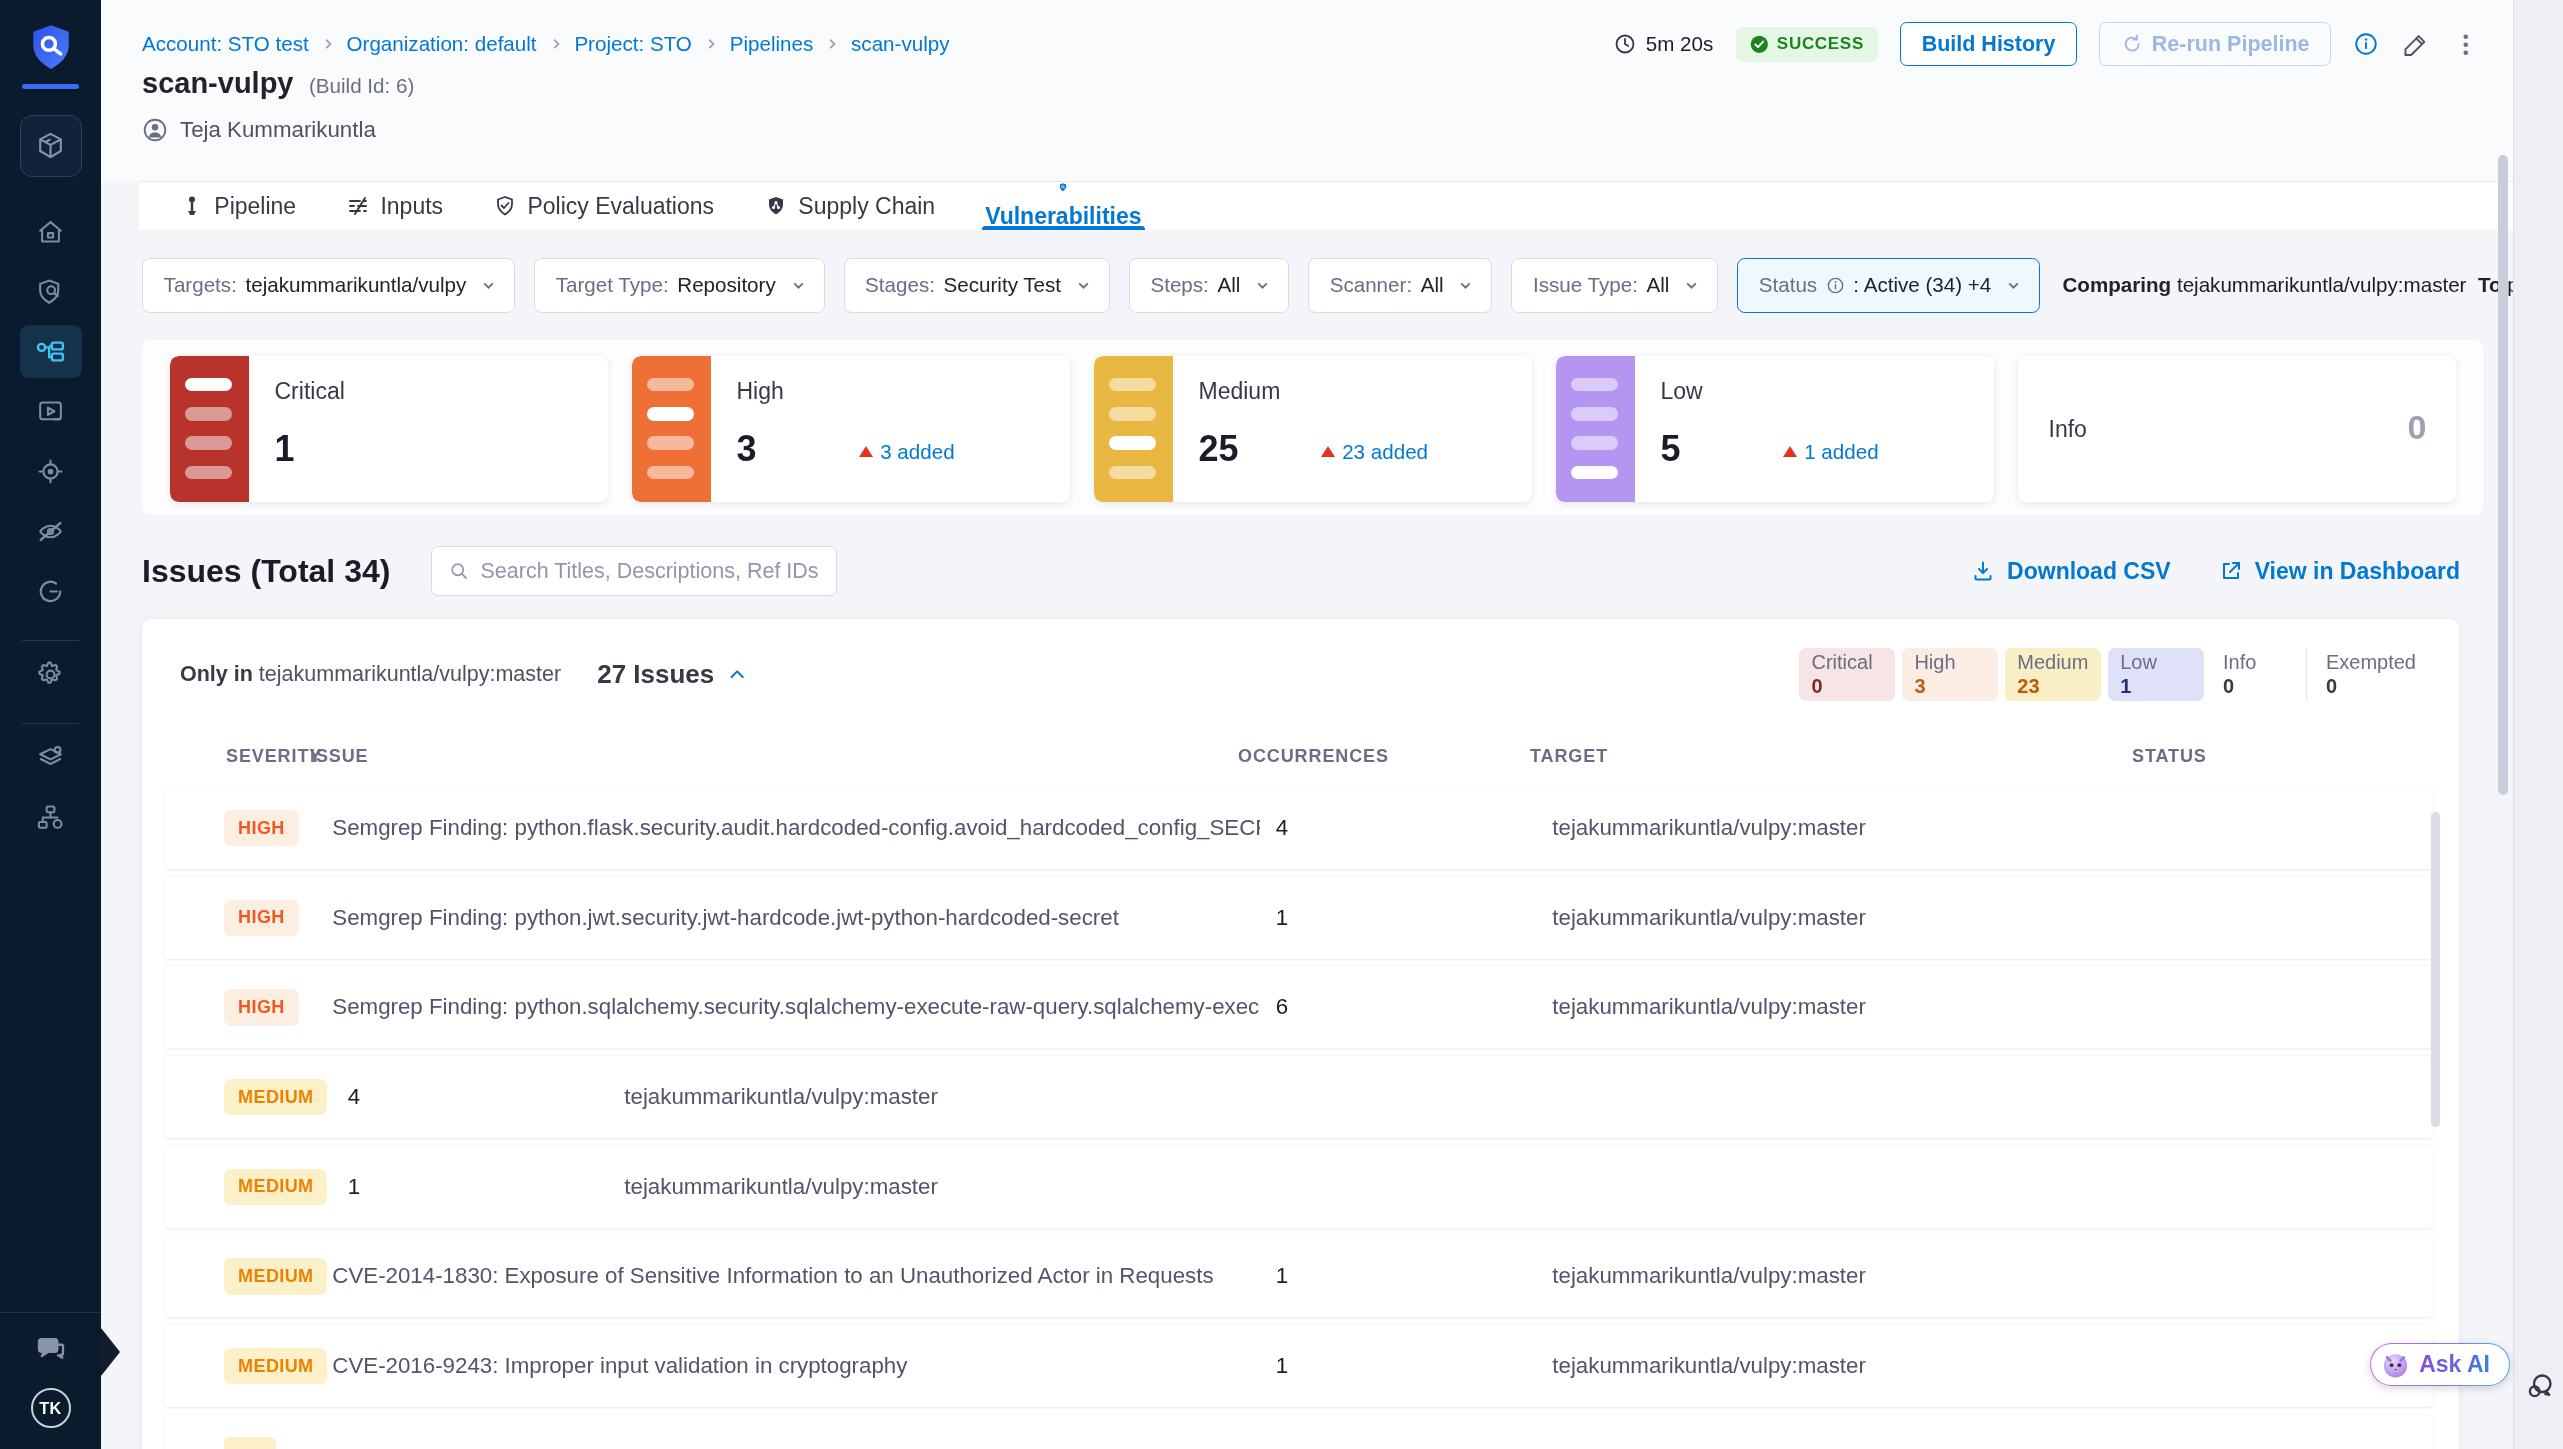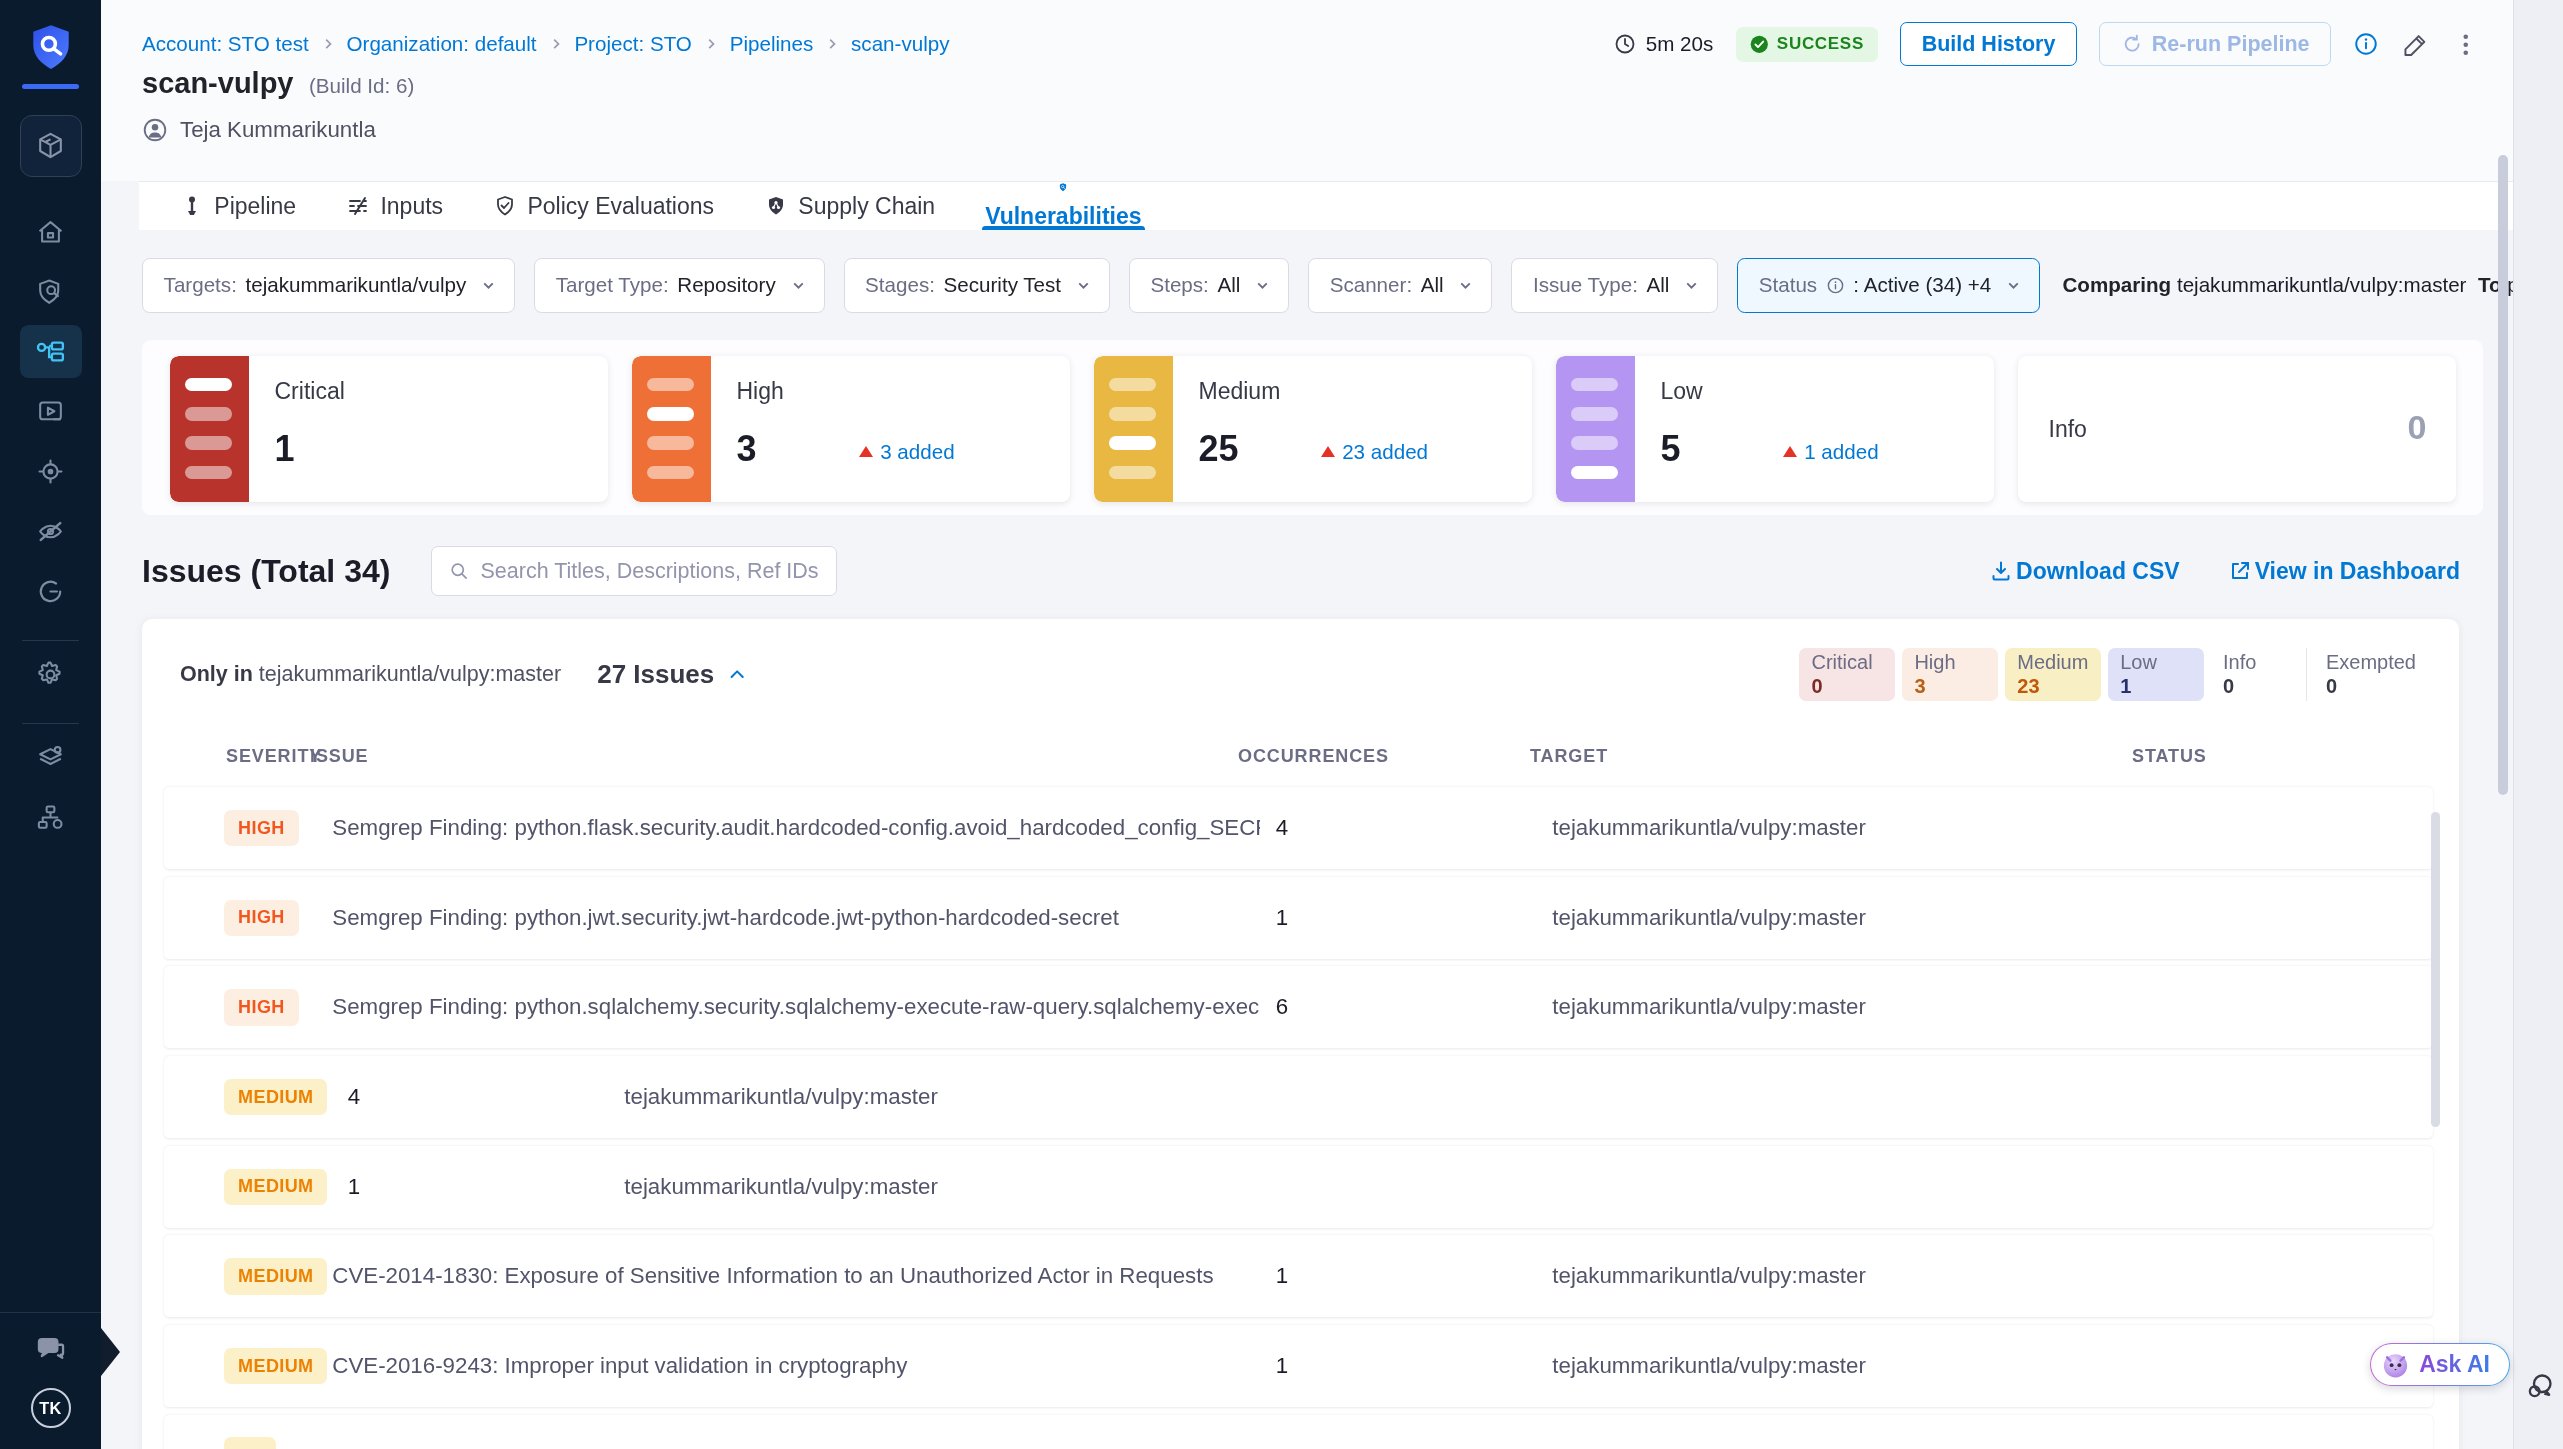--- a/index.html
+++ b/index.html
@@ -72,21 +72,21 @@
   .tri-up { width:0; height:0; border-left:7.7px solid transparent; border-right:7.7px solid transparent; border-bottom:11.2px solid #E43326; }
   .info-card .card-label { left:31px; top:60px; }
   .info-count { position:absolute; right:29px; top:52px; font-size:34px; font-weight:bold; color:#9BA0B5; }
 
   .issues-head { position:absolute; left:41px; top:316px; right:53px; display:flex; align-items:center; }
   .issues-title { font-size:32px; font-weight:bold; color:#1C1C28; }
   .search-box { margin-left:41px; width:406px; height:50px; background:#FFFFFF; border:1.3px solid #D9DAE5; border-radius:6.9px; display:flex; align-items:center; padding:0 15.5px; gap:10.3px; color:#9295AB; }
   .search-box input { border:none; outline:none; flex:1; font-size:21.5px; font-family:inherit; color:#383946; background:transparent; }
   .search-box input::placeholder { color:#9295AB; }
   .head-links { margin-left:auto; display:flex; align-items:center; gap:48px; }
-  .blue-link { display:flex; align-items:center; gap:3px; color:#0278D5; font-size:23px; font-weight:bold; cursor:pointer; }
+  .blue-link { display:flex; align-items:center; gap:12px; color:#0278D5; font-size:23px; font-weight:bold; cursor:pointer; }
 
   .issues-panel { position:absolute; left:41px; top:389px; width:2317px; height:945px; background:#FFFFFF; border-radius:10.3px 10.3px 0 0; box-shadow:0 1.7px 8.6px rgba(40,41,61,.07); }
   .panel-head { position:absolute; left:38px; top:29px; right:31px; display:flex; align-items:center; }
   .only-in { font-size:21.5px; color:#383946; }
   .only-in b { font-weight:bold; }
   .only-in .oi-target { font-weight:normal; color:#4F5162; }
   .issues-count { margin-left:36px; font-size:26px; font-weight:bold; color:#383946; display:flex; align-items:center; gap:12px; cursor:pointer; }
   .sev-chips { margin-left:auto; display:flex; align-items:center; }
   .sev-chip { min-width:96px; height:53px; border-radius:6.9px; padding:6.9px 12px; margin-left:6.9px; display:flex; flex-direction:column; justify-content:center; gap:1.7px; cursor:pointer; }
   .sev-chip .c-label { font-size:20px; color:#6B6D85; }

